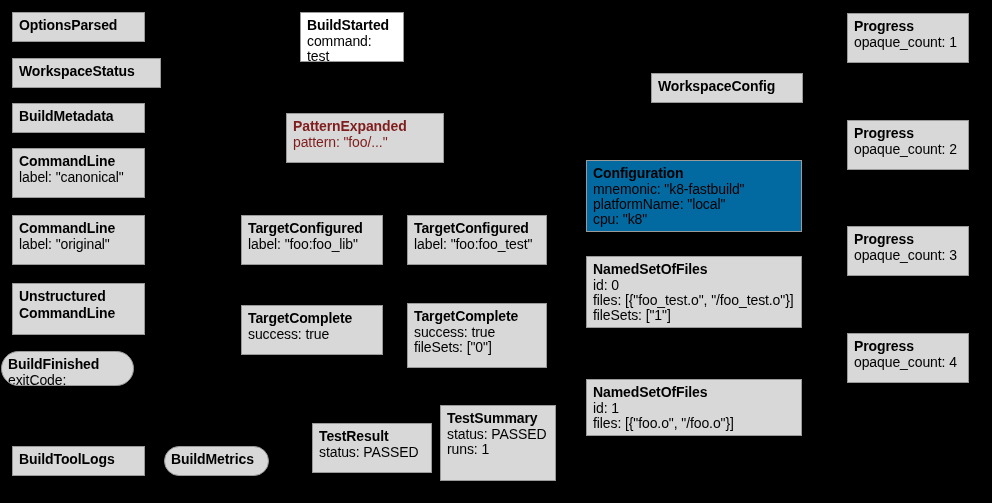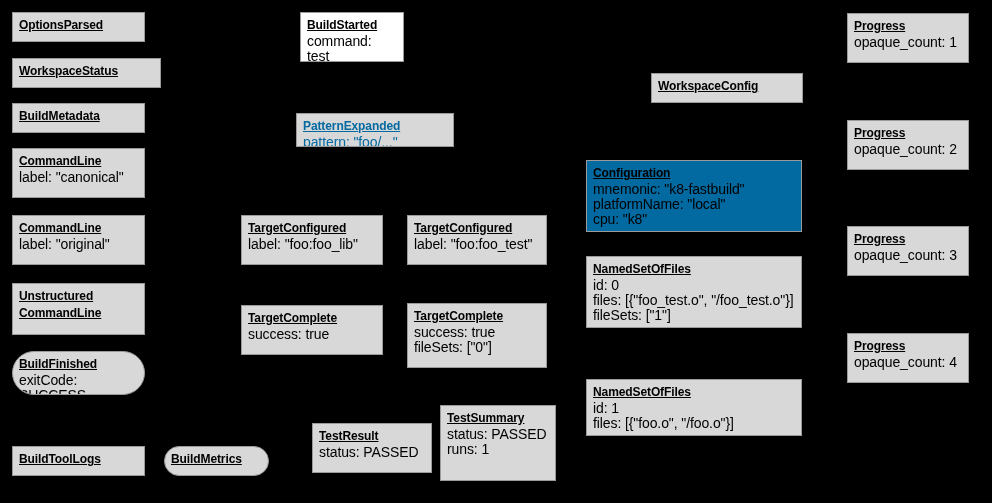--- a/index.html
+++ b/index.html
@@ -18,24 +18,23 @@
   .node {
     position: absolute;
     box-sizing: border-box;
     background: #d8d8d8;
     border: 1px solid #9a9a9a;
     padding: 4px 6px 5px 6px;
     color: #000000;
     overflow: hidden;
   }
   .node-title {
-    font-size: 12px;
+    font-size: 14px;
     font-weight: bold;
     line-height: 17px;
-    text-decoration: underline;
     white-space: pre-line;
     letter-spacing: -0.1px;
   }
   .node-fields {
     font-size: 14px;
     line-height: 15px;
     font-weight: normal;
     white-space: pre-line;
     letter-spacing: -0.1px;
   }
@@ -58,35 +57,35 @@
       <div class="node-fields">label: "canonical"</div>
     </div>
     <div class="node" style="left: 12px; top: 215px; width: 133px; height: 50px; background: rgb(216, 216, 216); border-color: rgb(154, 154, 154); color: rgb(0, 0, 0);">
       <div class="node-title">CommandLine</div>
       <div class="node-fields">label: "original"</div>
     </div>
     <div class="node" style="left: 12px; top: 283px; width: 133px; height: 52px; background: rgb(216, 216, 216); border-color: rgb(154, 154, 154); color: rgb(0, 0, 0);">
       <div class="node-title">Unstructured
 CommandLine</div>
     </div>
-    <div class="node" style="left: 12px; top: 351px; width: 133px; height: 44px; background: rgb(216, 216, 216); border-color: rgb(154, 154, 154); color: rgb(0, 0, 0); border-radius: 24px;">
+    <div class="node" style="left: 1px; top: 351px; width: 133px; height: 35px; background: rgb(216, 216, 216); border-color: rgb(154, 154, 154); color: rgb(0, 0, 0); border-radius: 24px;">
       <div class="node-title">BuildFinished</div>
       <div class="node-fields">exitCode: SUCCESS</div>
     </div>
     <div class="node" style="left: 12px; top: 446px; width: 133px; height: 30px; background: rgb(216, 216, 216); border-color: rgb(154, 154, 154); color: rgb(0, 0, 0);">
       <div class="node-title">BuildToolLogs</div>
     </div>
     <div class="node" style="left: 164px; top: 446px; width: 105px; height: 30px; background: rgb(216, 216, 216); border-color: rgb(154, 154, 154); color: rgb(0, 0, 0); border-radius: 15px;">
       <div class="node-title">BuildMetrics</div>
     </div>
     <div class="node" style="left: 300px; top: 12px; width: 104px; height: 50px; background: #ffffff; border-color: rgb(154, 154, 154); color: rgb(0, 0, 0);">
       <div class="node-title">BuildStarted</div>
       <div class="node-fields">command: test</div>
     </div>
-    <div class="node" style="left: 296px; top: 113px; width: 158px; height: 34px; background: rgb(216, 216, 216); border-color: rgb(154, 154, 154); color: #0369a1;">
+    <div class="node" style="left: 286px; top: 113px; width: 158px; height: 50px; background: rgb(216, 216, 216); border-color: rgb(154, 154, 154); color: #7f1d1d;">
       <div class="node-title">PatternExpanded</div>
       <div class="node-fields">pattern: "foo/..."</div>
     </div>
     <div class="node" style="left: 241px; top: 215px; width: 142px; height: 50px; background: rgb(216, 216, 216); border-color: rgb(154, 154, 154); color: rgb(0, 0, 0);">
       <div class="node-title">TargetConfigured</div>
       <div class="node-fields">label: "foo:foo_lib"</div>
     </div>
     <div class="node" style="left: 407px; top: 215px; width: 140px; height: 50px; background: rgb(216, 216, 216); border-color: rgb(154, 154, 154); color: rgb(0, 0, 0);">
       <div class="node-title">TargetConfigured</div>
       <div class="node-fields">label: "foo:foo_test"</div>

